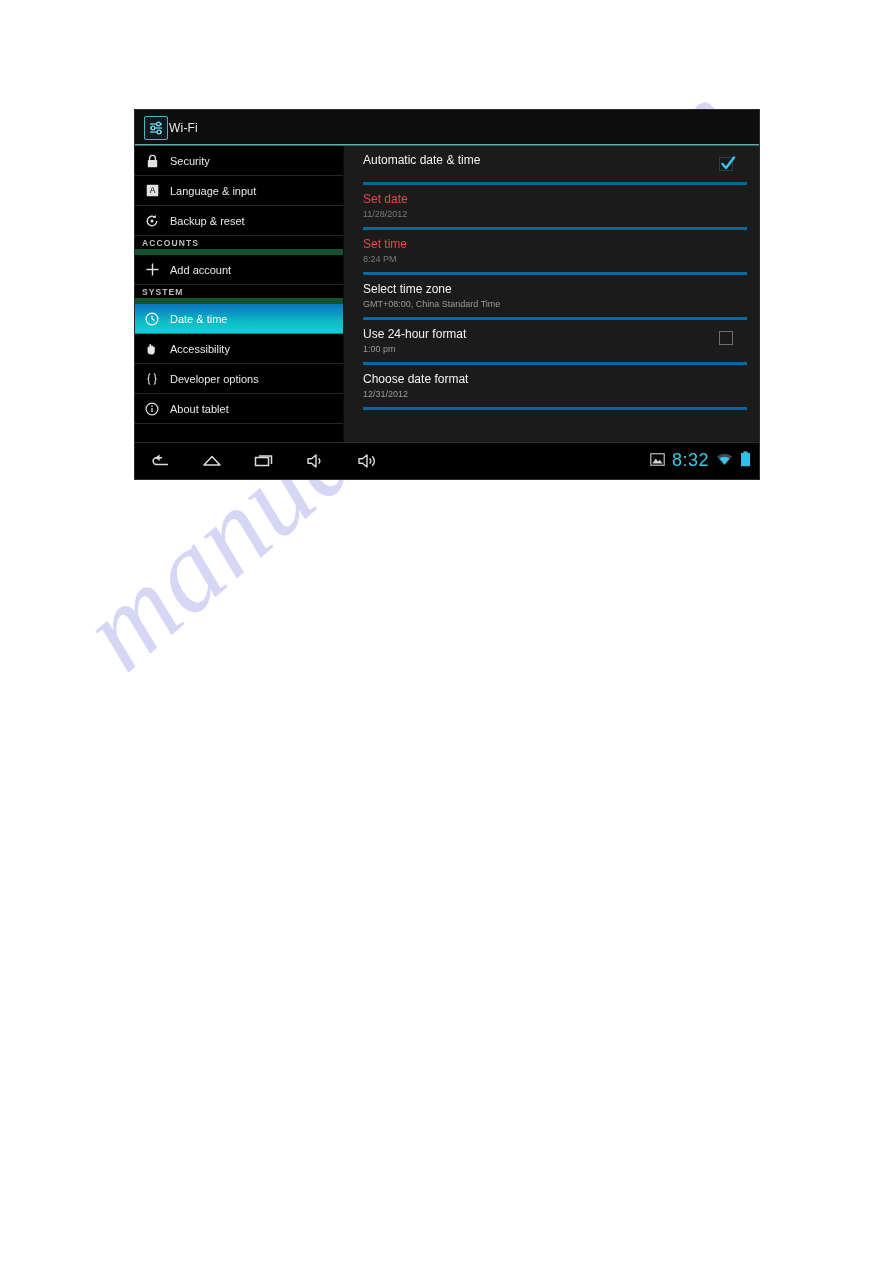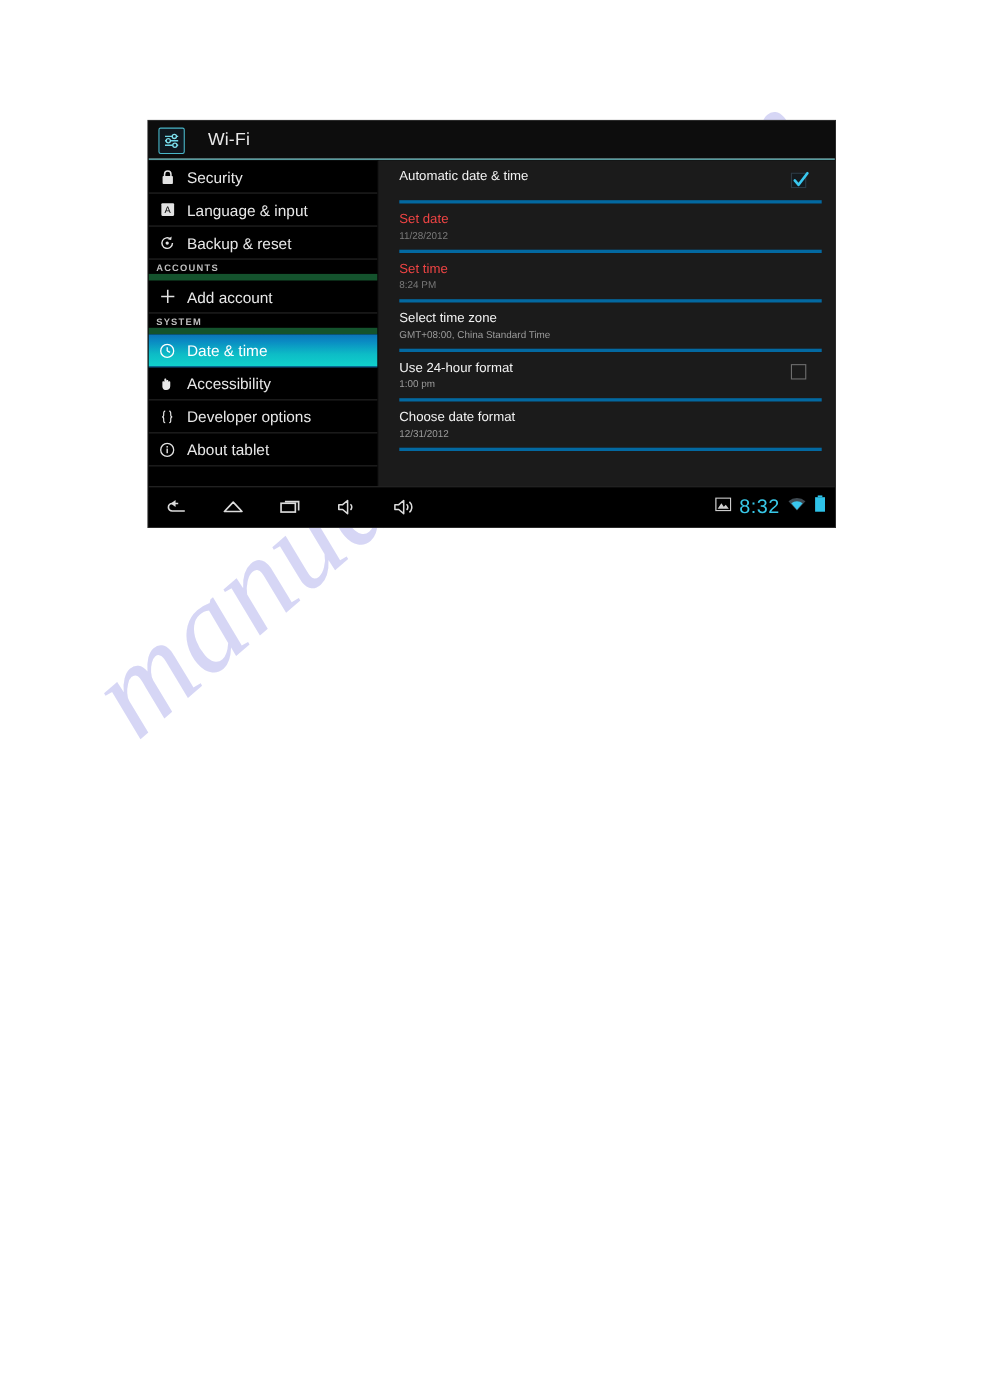--- a/index.html
+++ b/index.html
@@ -72,23 +72,23 @@
     border: 1px solid #49b6c8;
     border-radius: 2px;
     background: #101820;
     display: flex;
     align-items: center;
     justify-content: center;
     flex: none;
   }
   .app-icon svg { display: block; }
   .titlebar-label {
-    margin-left: 21px;
+    margin-left: 1px;
     color: #e9e9e9;
-    font-size: 16px;
+    font-size: 12px;
     letter-spacing: 0.2px;
   }
   .titlebar-rule {
     position: absolute;
     left: 0; right: 0; bottom: 0;
     height: 2px;
     background: linear-gradient(to bottom, #7fb6b9 0%, #4e9699 60%, #0a0a0a 100%);
   }
 
   
@@ -120,21 +120,21 @@
     height: 20px;
     flex: none;
     display: flex;
     align-items: center;
     justify-content: center;
     color: #e2e2e2;
   }
   .nav-row .nav-label {
     margin-left: 8px;
     color: #e8e8e8;
-    font-size: 14px;
+    font-size: 11px;
     white-space: nowrap;
   }
   .nav-row.selected {
     background: linear-gradient(to bottom, #0b74b8 0%, #0a8bc3 22%, #0dbcc6 62%, #10d2cc 100%);
     border-bottom: 1px solid #0b7db8;
   }
   .nav-row.selected .nav-label,
   .nav-row.selected .nav-icon { color: #ffffff; }
 
   .nav-section {

